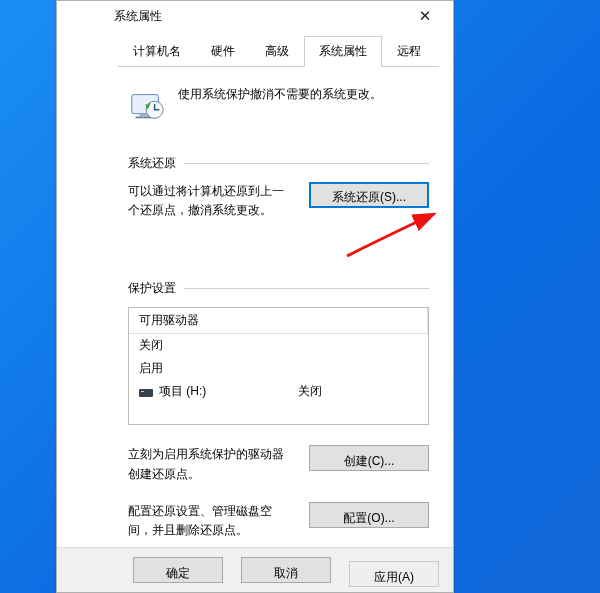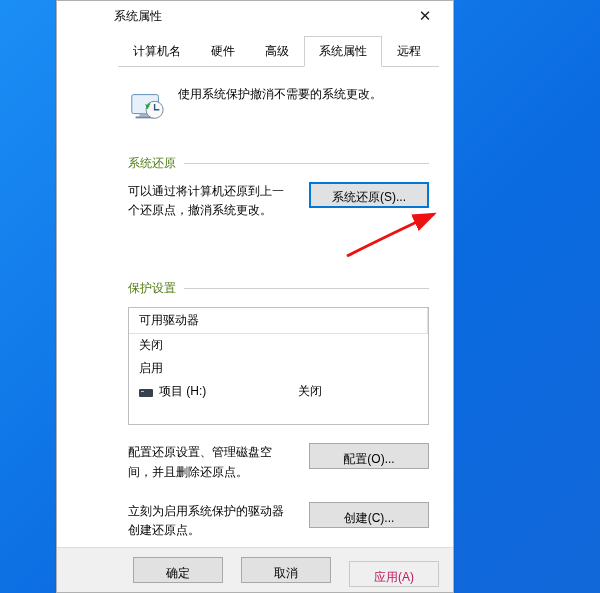--- a/index.html
+++ b/index.html
@@ -8,27 +8,27 @@
   .titlebar{height:30px;display:flex;align-items:center;justify-content:space-between;padding:0 6px 0 10px;}
   .title-text{font-size:12px;}
   .close-btn{width:44px;height:28px;display:flex;align-items:center;justify-content:center;font-size:15px;color:#222;cursor:default;}
   .tabs{display:flex;border-bottom:1px solid #cfcfcf;margin:4px 14px 0 14px;}
   .tab{padding:6px 14px 6px;border:1px solid transparent;border-bottom:none;position:relative;top:1px;cursor:default;}
   .tab.active{border-color:#cfcfcf;background:#fff;border-bottom:1px solid #fff;}
   .content{padding:12px 24px 10px 24px;}
   .intro-row{display:flex;align-items:flex-start;margin:6px 0 30px 0;}
   .intro-icon{width:38px;height:38px;margin-right:12px;margin-top:2px;}
   .section-hdr{display:flex;align-items:center;margin:8px 0 10px 0;}
-  .section-hdr .label{white-space:nowrap;margin-right:8px;color:#4d7c0f;}
+  .section-hdr .label{white-space:nowrap;margin-right:8px;color:#000000;}
   .section-hdr .rule{flex:1;height:1px;background:#cfcfcf;}
   .row-flex{display:flex;align-items:flex-start;justify-content:space-between;gap:14px;}
   .desc{line-height:1.6;}
   .btn{min-width:120px;height:26px;border:1px solid #a8a8a8;background:#e1e1e1;display:flex;align-items:flex-end;justify-content:center;padding:0 14px;cursor:default;box-sizing:border-box;}
   .btn.highlight{background:#e1e1e1;border:2px solid #0078d7;}
-  .btn.disabled{color:#be185d;border-color:#c9c9c9;background:#efefef;margin-top:8px;}
+  .btn.disabled{color:#000000;border-color:#c9c9c9;background:#efefef;margin-top:8px;}
   .drive-table{border:1px solid #bdbdbd;margin-top:6px;}
   .thead{display:flex;font-weight:400;gap:18px;}
   .thead .th{padding:4px 10px;border-right:1px solid #e0e0e0;border-bottom:1px solid #e0e0e0;}
   .th.drive{flex:1;}
   .th.prot{width:120px;}
   .tbody{height:90px;overflow:auto;}
   .trow{display:flex;padding:3px 10px;align-items:center;}
   .trow .cell-drive{flex:1;display:flex;align-items:center;gap:6px;}
   .trow .cell-prot{width:120px;}
   .drive-ico{width:14px;height:10px;display:inline-block;}
@@ -106,31 +106,31 @@
                     <rect x="2" y="3" width="3" height="1" fill="#9cf"></rect>
                   </svg>
               </span>
               <span>项目 (H:)</span>
             </div>
             <div class="cell-prot">关闭</div>
           </div>
         </div>
       </div>
 
+      <div class="row-flex" style="margin-top:20px;">
+        <div class="desc" style="max-width:260px;">立刻为启用系统保护的驱动器创建还原点。</div>
+        <div class="btn">
+          <span>创建(C)...</span>
+        </div>
+      </div>
+
       <div class="row-flex" style="margin-top:18px;">
         <div class="desc" style="max-width:260px;">配置还原设置、管理磁盘空间，并且删除还原点。</div>
         <div class="btn">
           <span>配置(O)...</span>
-        </div>
-      </div>
-
-      <div class="row-flex" style="margin-top:20px;">
-        <div class="desc" style="max-width:260px;">立刻为启用系统保护的驱动器创建还原点。</div>
-        <div class="btn">
-          <span>创建(C)...</span>
         </div>
       </div>
     </div>
 
     <div class="footer">
       <div class="btn">
           <span>确定</span>
         </div>
       <div class="btn">
           <span>取消</span>

